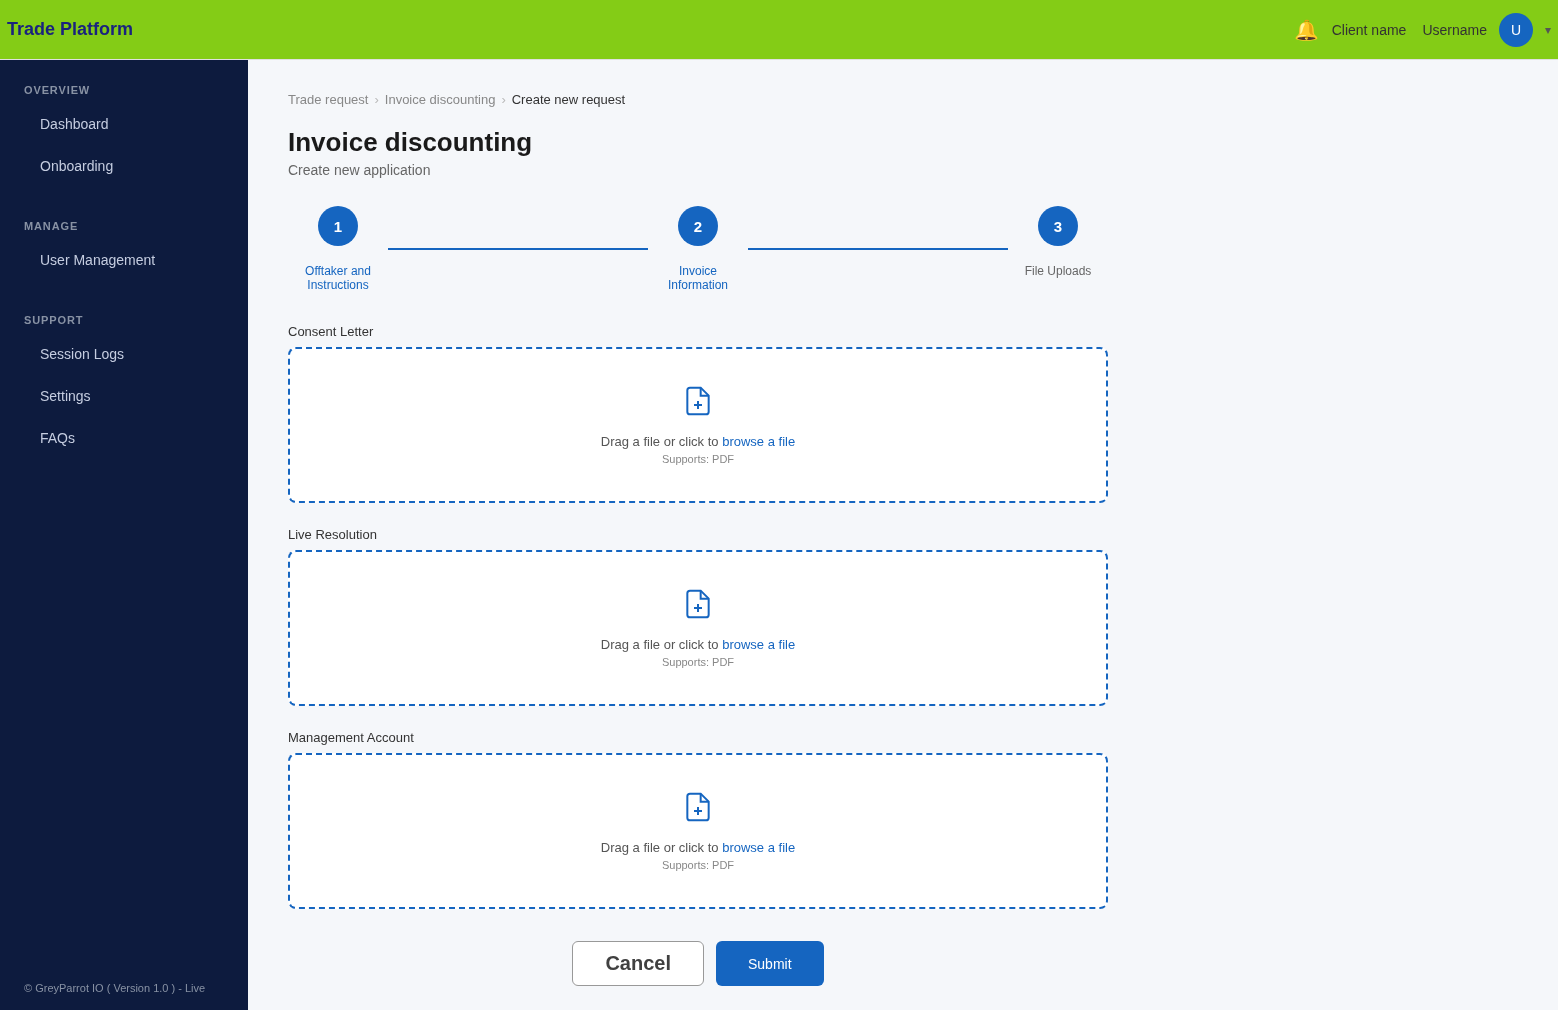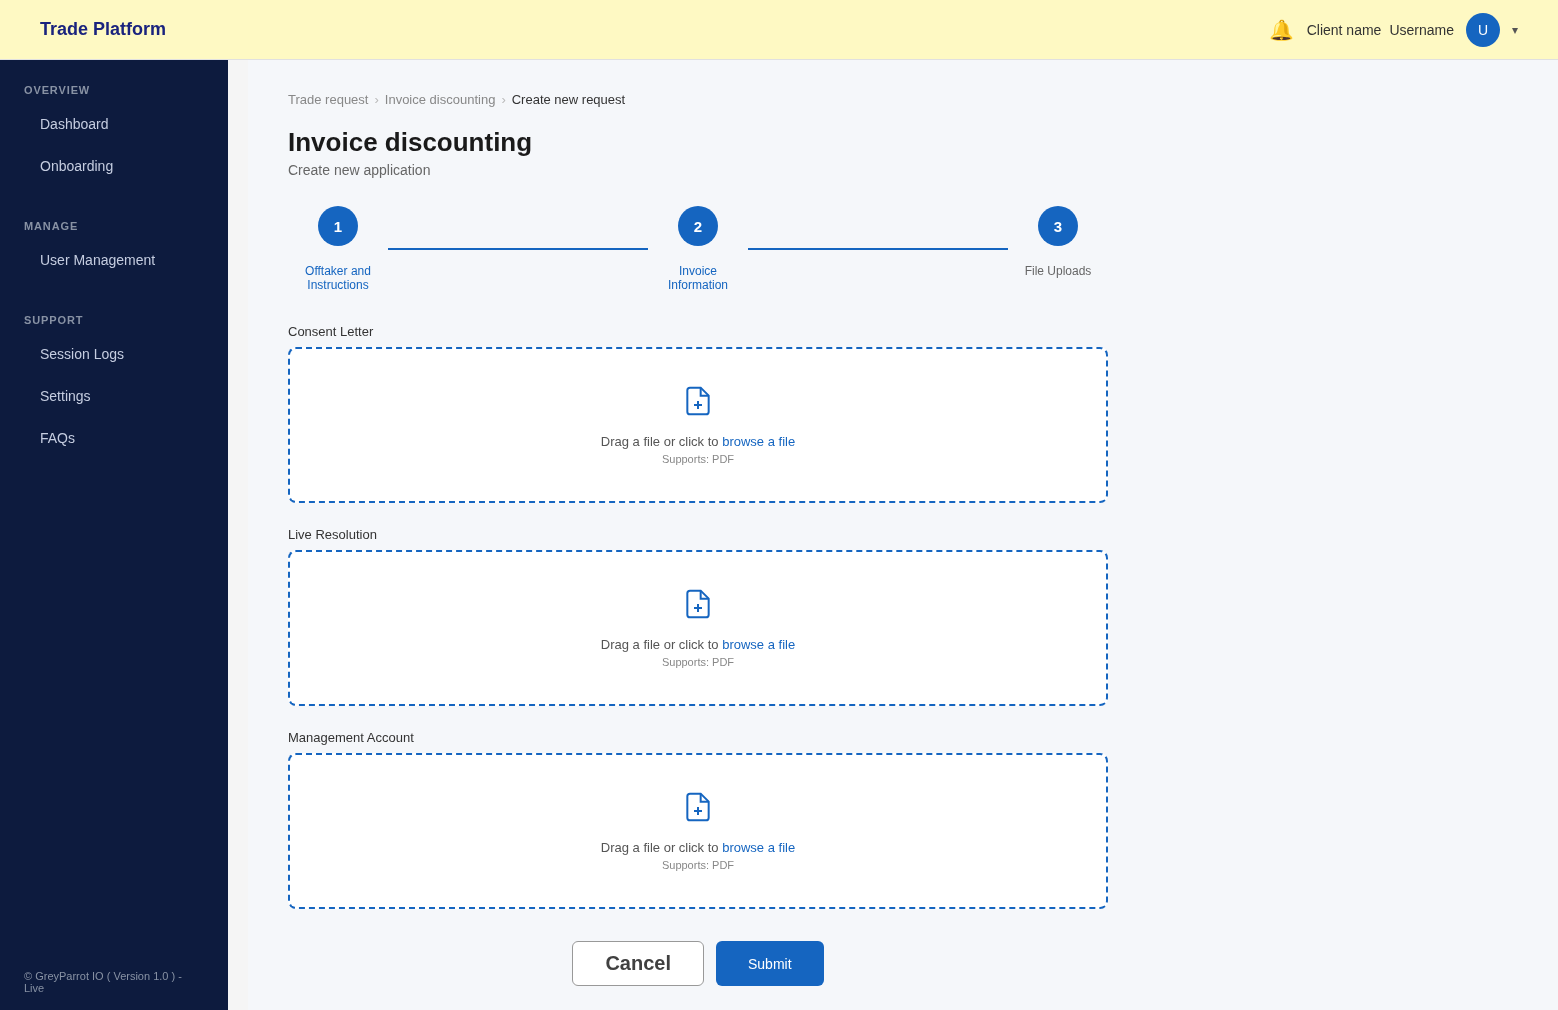--- a/index.html
+++ b/index.html
@@ -1,36 +1,36 @@
 <!DOCTYPE html>
 <html><head>
   <meta charset="utf-8">
   <style>
     * { box-sizing: border-box; margin: 0; padding: 0; }
     body { font-family: -apple-system, BlinkMacSystemFont, 'Segoe UI', sans-serif; background: #f5f5f5; display: flex; flex-direction: column; height: 100vh; overflow: hidden; }
 
     
     .topnav {
       display: flex; align-items: center; justify-content: space-between;
-      background: #fef9c3; height: 60px; padding: 0 40px;
+      background: #84cc16; height: 60px; padding: 0 7px;
       border-bottom: 1px solid #e0e0e0; position: fixed; top: 0; left: 0; right: 0; z-index: 100;
     }
     .topnav-logo { color: #1a237e; font-weight: 700; font-size: 18px; }
     .topnav-right { display: flex; align-items: center; gap: 12px; }
     .topnav-bell { font-size: 20px; color: #555; cursor: pointer; }
-    .topnav-user { display: flex; align-items: center; gap: 8px; color: #333; font-size: 14px; }
+    .topnav-user { display: flex; align-items: center; gap: 16px; color: #333; font-size: 14px; }
     .topnav-avatar { width: 34px; height: 34px; border-radius: 50%; background: #1565C0; display: flex; align-items: center; justify-content: center; color: #fff; font-size: 14px; }
     .topnav-chevron { color: #555; font-size: 12px; }
 
     
     .layout { display: flex; margin-top: 60px; height: calc(100vh - 60px); }
 
     
     .sidebar {
-      width: 228px; background: #0d1b3e; color: #fff; display: flex; flex-direction: column;
+      width: 248px; background: #0d1b3e; color: #fff; display: flex; flex-direction: column;
       flex-shrink: 0; overflow-y: auto; position: fixed; left: 0; top: 60px; bottom: 0;
     }
     .sidebar-section { padding: 24px 24px 8px 24px; }
     .sidebar-section-label { font-size: 11px; color: #8892a4; letter-spacing: 0.08em; margin-bottom: 8px; font-weight: 600; }
     .sidebar-item {
       display: flex; align-items: center; padding: 12px 16px; border-radius: 6px;
       cursor: pointer; color: #c5cde0; font-size: 14px; margin-bottom: 2px;
       transition: background 0.15s;
     }
     .sidebar-item.active { background: #fff; color: #1565C0; font-weight: 600; }

